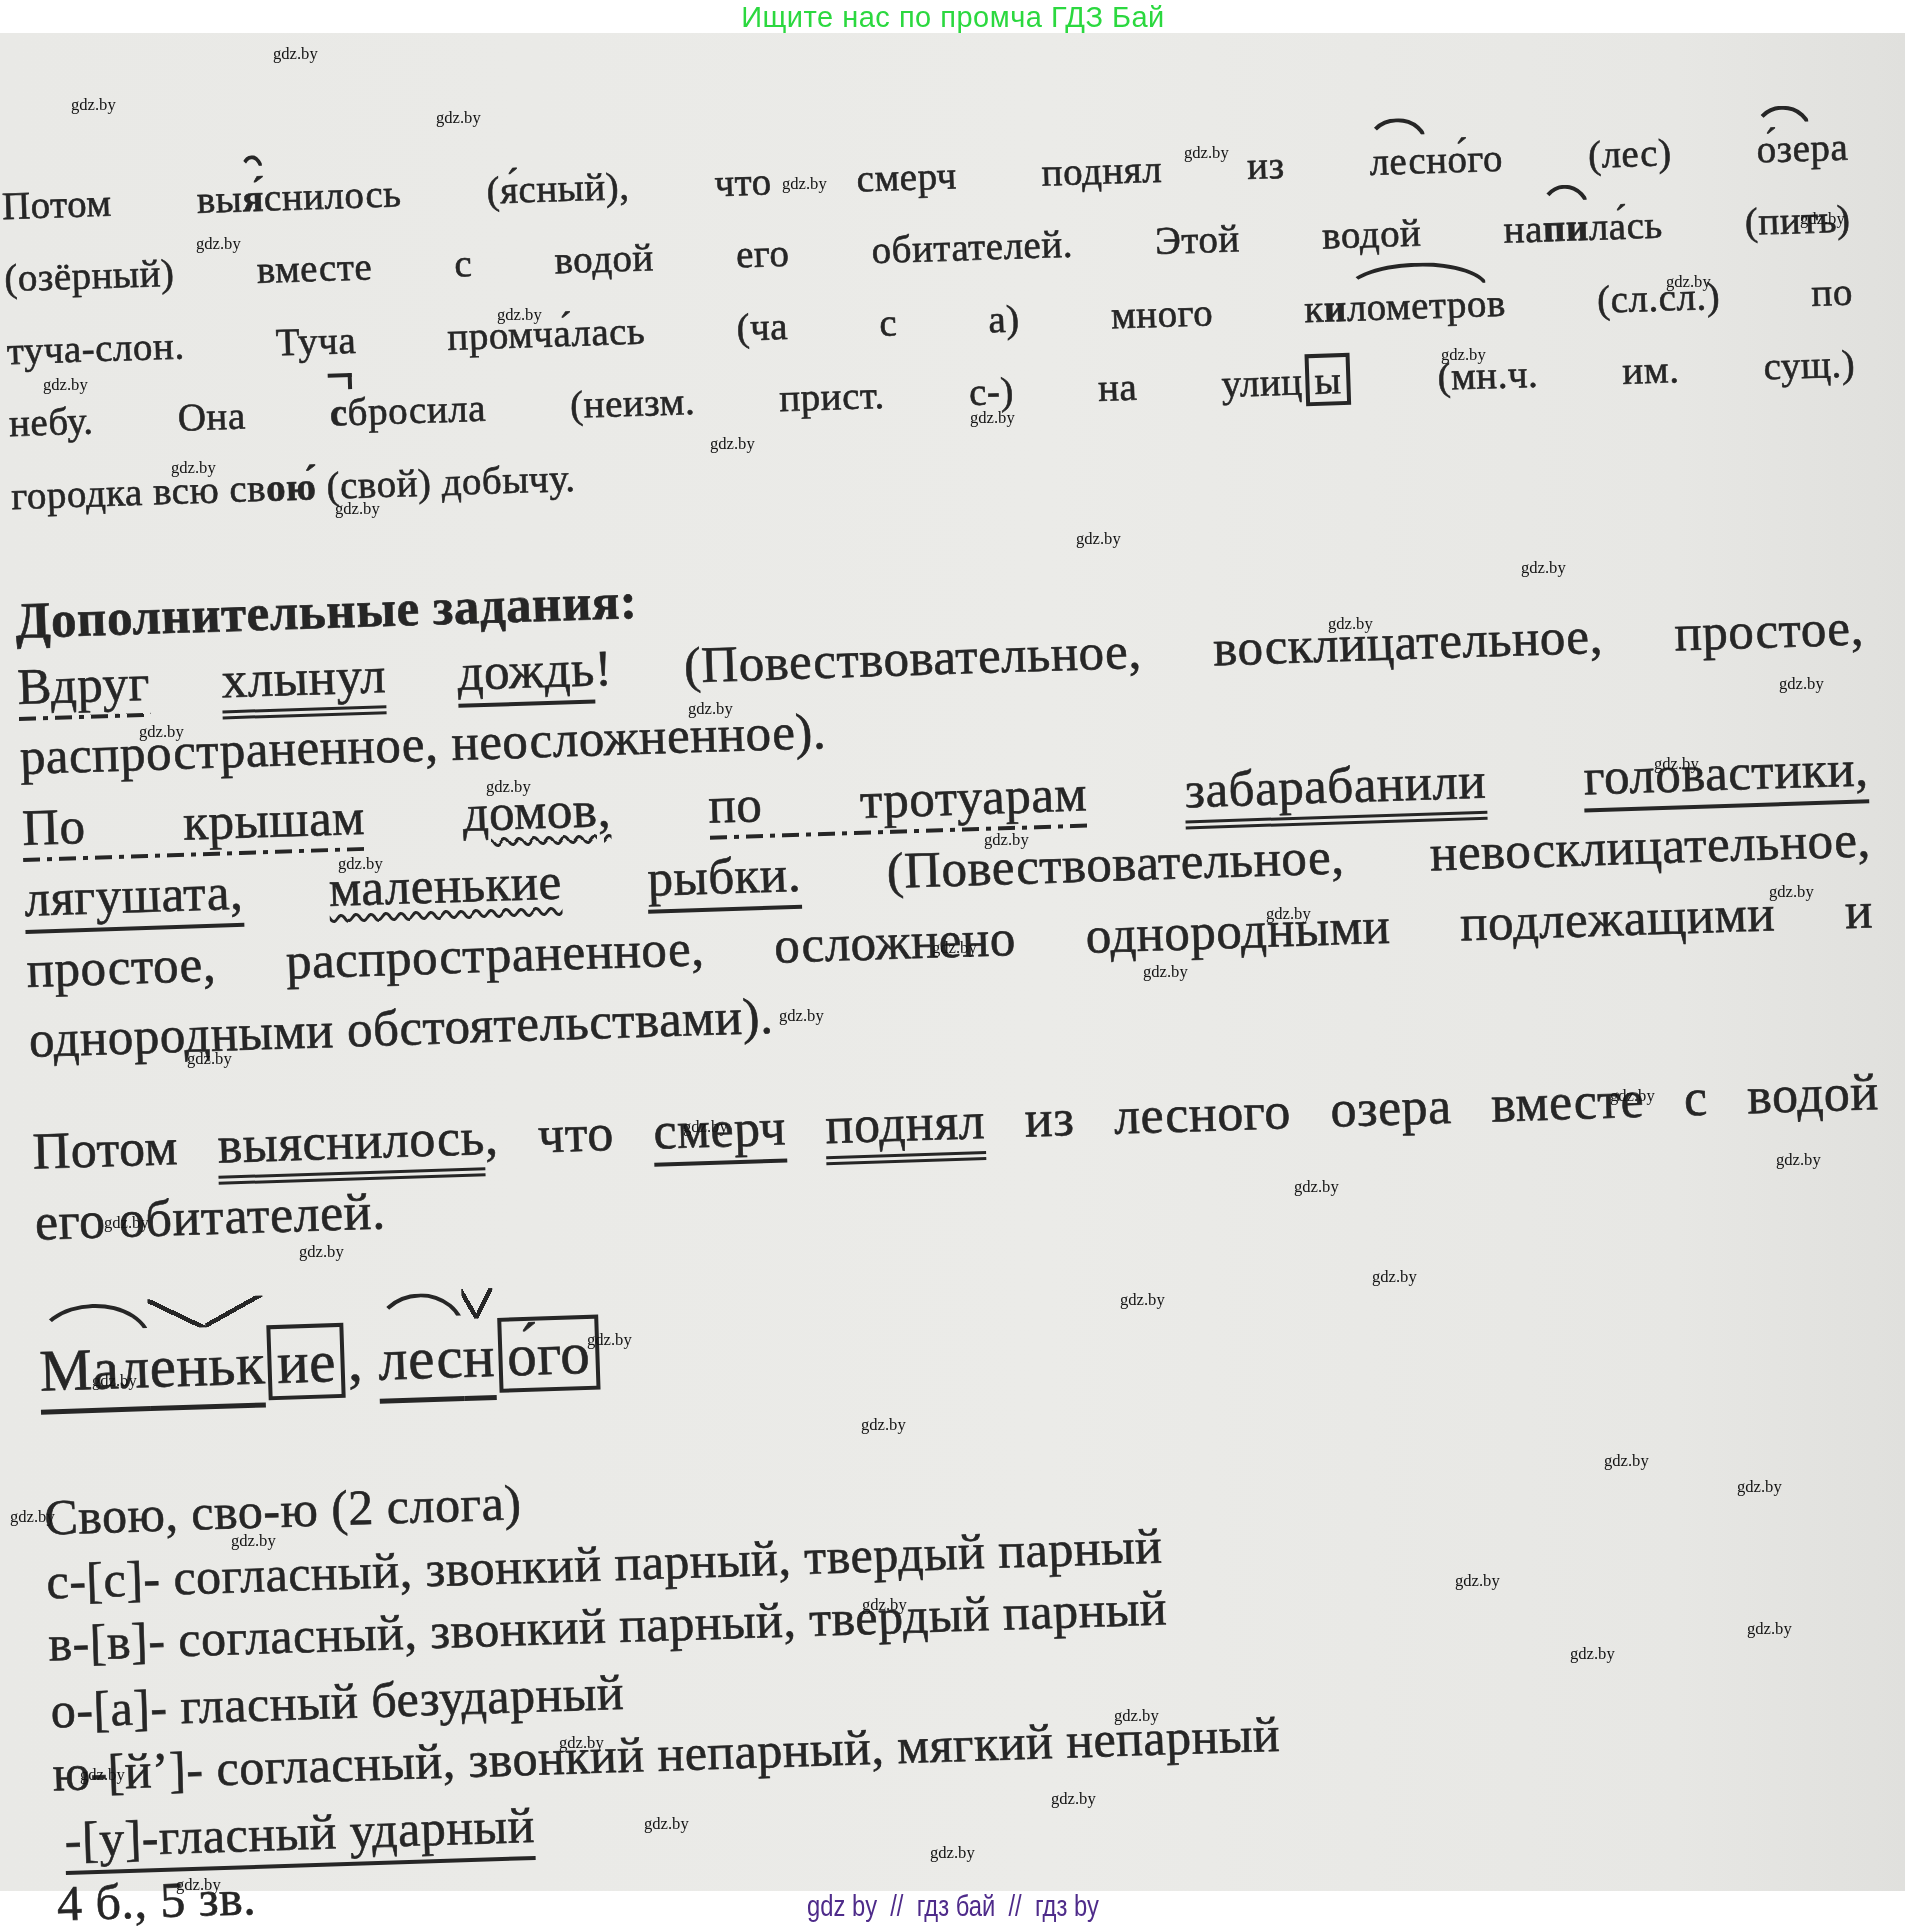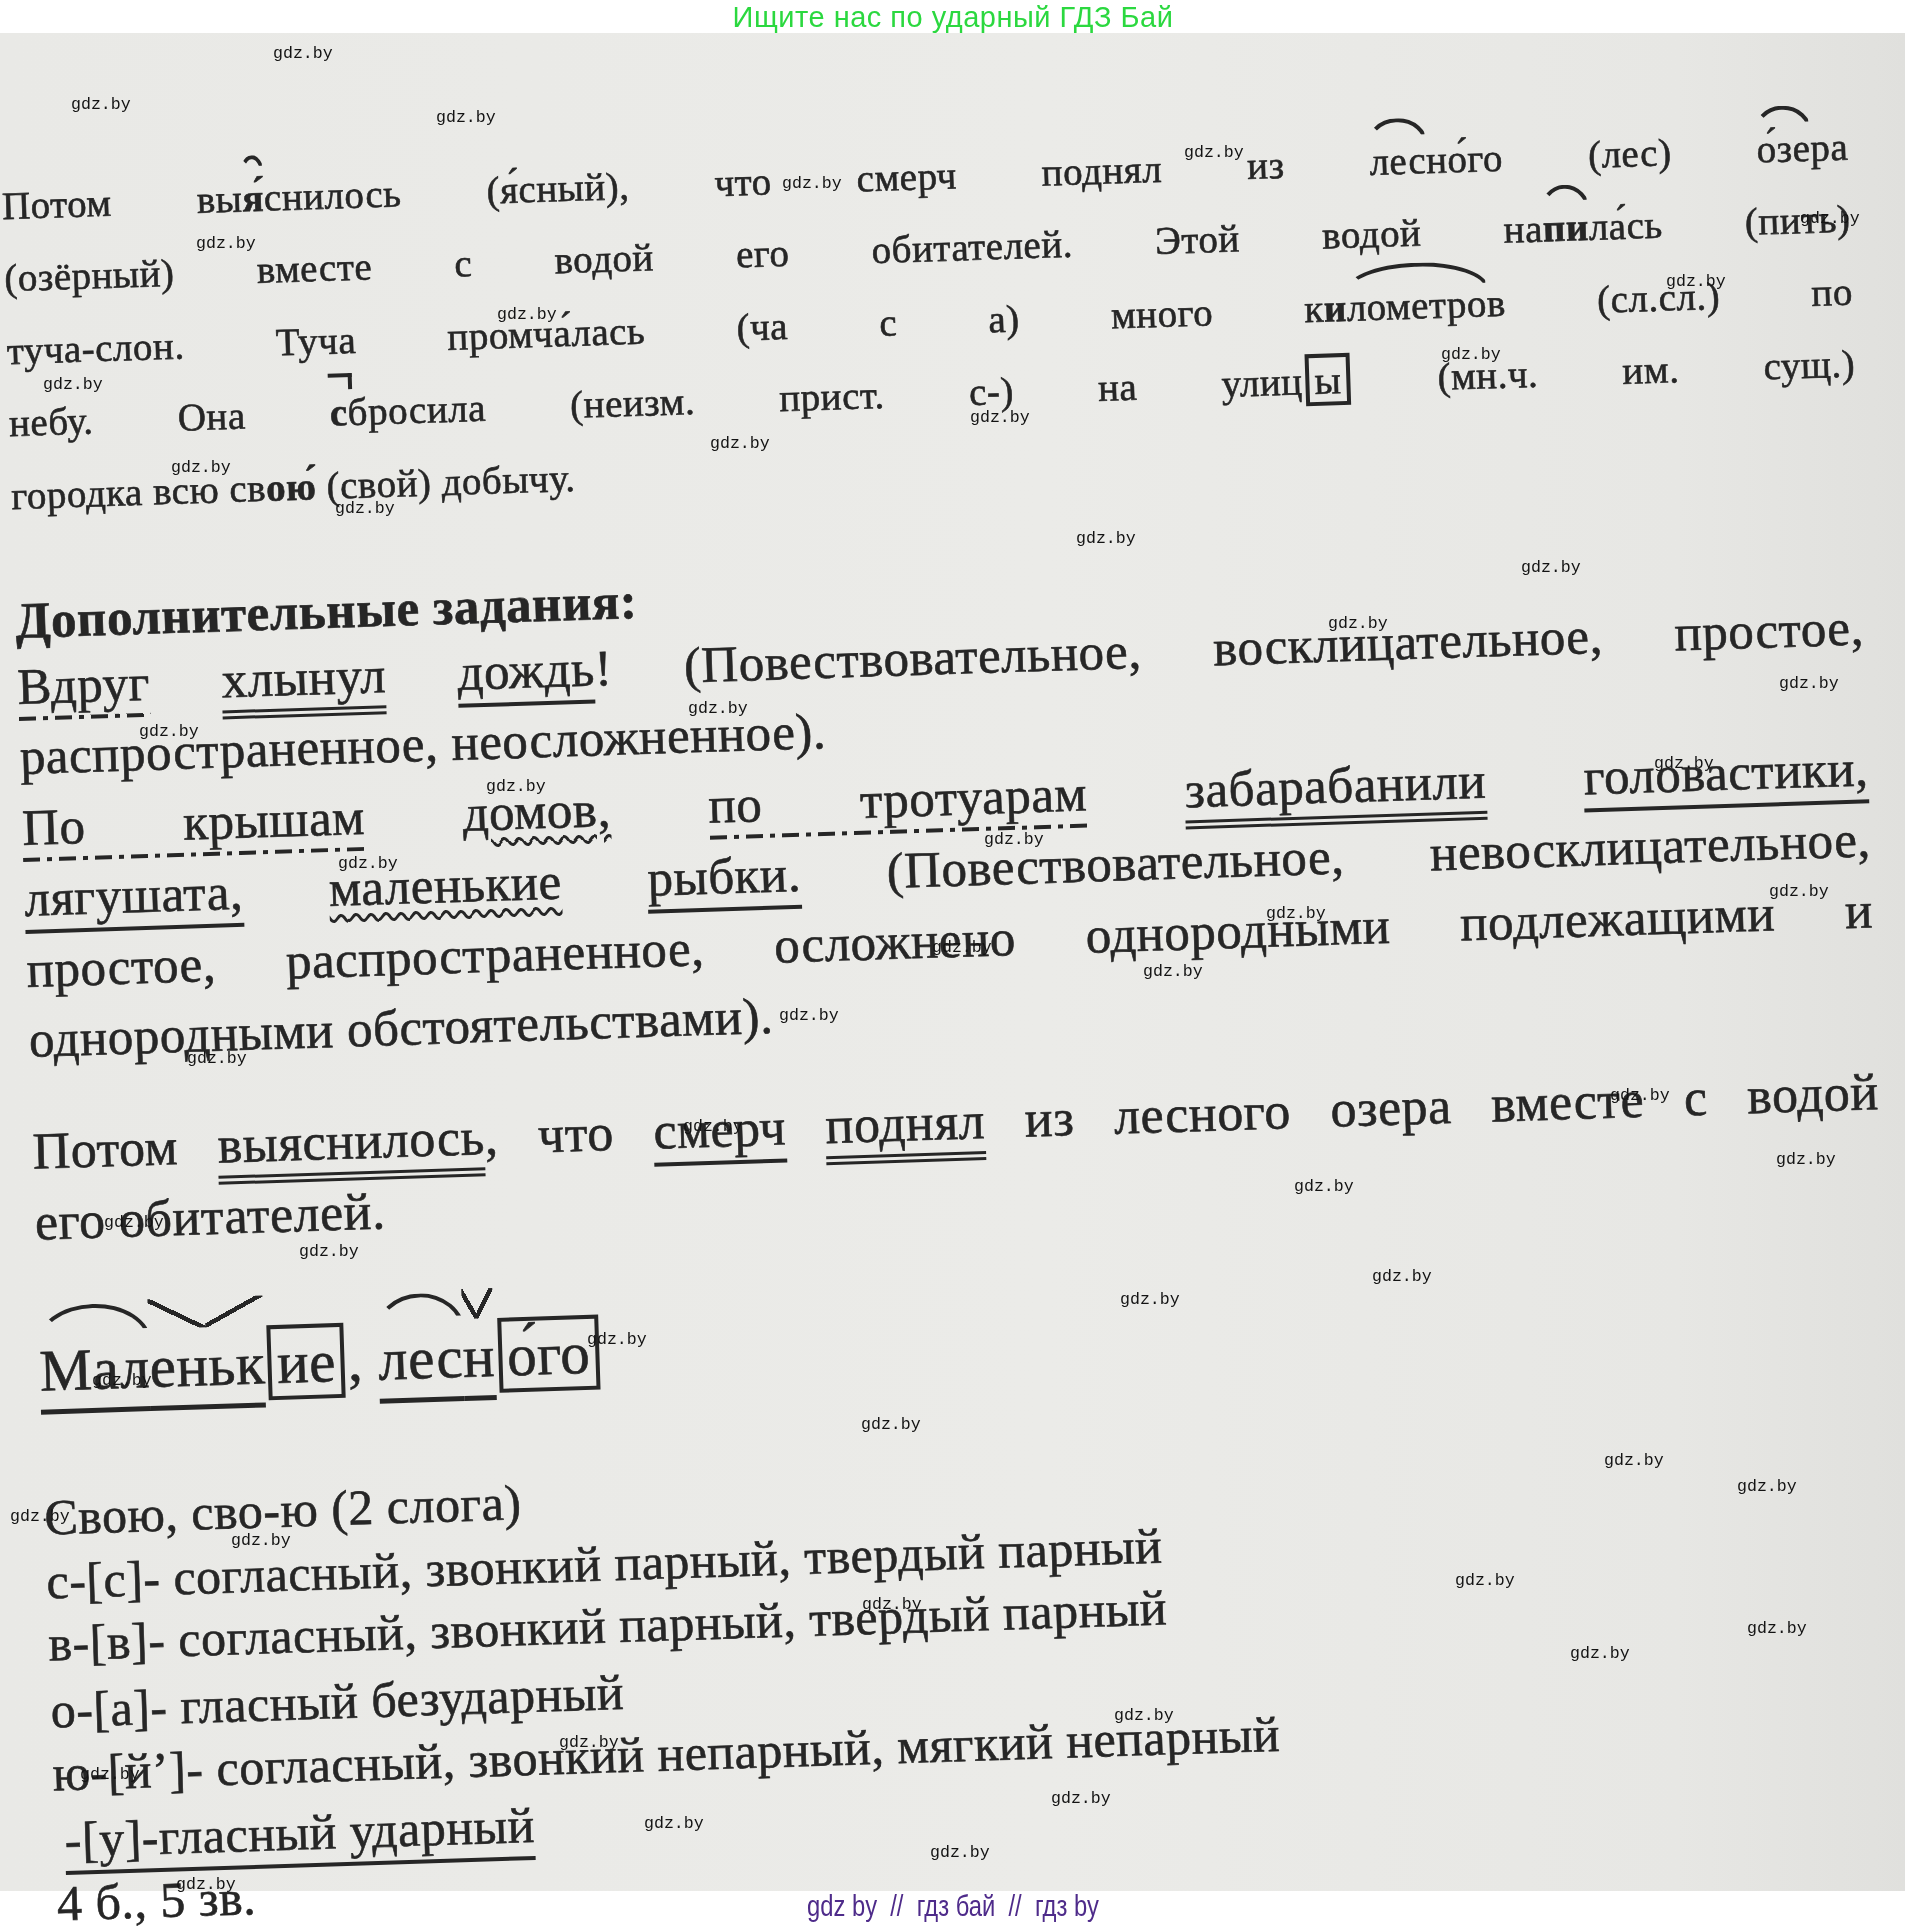--- a/index.html
+++ b/index.html
@@ -31,21 +31,21 @@
   .m-box{border:4px solid currentColor;padding:1px 5px 0 5px;margin:0 3px;}
   .m-arc::before{content:"";position:absolute;left:-3px;right:-3px;top:-0.54em;height:0.55em;
         border:4px solid transparent;border-top:4px solid currentColor;
         border-radius:50% 50% 0 0 / 100% 100% 0 0;}
   .m-roof::before{content:"";position:absolute;left:0;right:0;top:-0.60em;height:0.52em;
         background:
           linear-gradient(to top right,transparent calc(50% - 3.5px),currentColor calc(50% - 3.5px) calc(50% + 1px),transparent calc(50% + 1px)) 0 0/50.5% 100% no-repeat,
           linear-gradient(to bottom right,transparent calc(50% - 3.5px),currentColor calc(50% - 3.5px) calc(50% + 1px),transparent calc(50% + 1px)) 100% 0/50.5% 100% no-repeat;}
   .m-pre::before{content:"";position:absolute;left:-1px;right:-5px;top:-0.44em;height:0.32em;
         border-top:4px solid currentColor;border-right:4px solid currentColor;}
-  .wm{position:absolute;font-family:Liberation Mono, monospace;font-size:16.6px;
+  .wm{position:absolute;font-family:Liberation Serif, serif;font-size:16.6px;
       color:#131313;letter-spacing:0;-webkit-text-stroke:0;}
 </style>
 </head>
 <body>
 
 <div class="band-top"></div>
 <div class="scan">
   <div class="doc" id="doc" style="color: rgb(38, 38, 38);">
       <div class="line just" style="top: 88px; font-size: 39px;"><span>Потом вы</span><span class="m-b m-arc">я́</span><span>снилось (я́сный), что смерч поднял из </span><span class="m-arc">лес</span><span>но́го (лес) </span><span class="m-arc">о́зе</span><span>ра</span></div>
       <div class="line just" style="top: 160px; font-size: 39px;"><span>(озёрный) вместе с водой его обитателей. Этой водой на</span><span class="m-b m-arc">пи</span><span>ла́сь (пить)</span></div>
@@ -123,15 +123,15 @@
       <span class="wm" style="left: 1570px; top: 1611px;">gdz.by</span>
       <span class="wm" style="left: 1114px; top: 1673px;">gdz.by</span>
       <span class="wm" style="left: 559px; top: 1700px;">gdz.by</span>
       <span class="wm" style="left: 80px; top: 1732px;">gdz.by</span>
       <span class="wm" style="left: 1051px; top: 1756px;">gdz.by</span>
       <span class="wm" style="left: 644px; top: 1781px;">gdz.by</span>
       <span class="wm" style="left: 930px; top: 1810px;">gdz.by</span>
       <span class="wm" style="left: 176px; top: 1842px;">gdz.by</span>
     </div>
 </div>
-<div class="promo-header" style="color: rgb(43, 216, 63);">Ищите нас по ударный ГДЗ Бай</div>
+<div class="promo-header" style="color: rgb(43, 216, 63);">Ищите нас по промча ГДЗ Бай</div>
 <div class="footer-mark" style="color: rgb(78, 43, 138);">gdz by  //  гдз бай  //  гдз by</div>
 
 
 </body></html>

